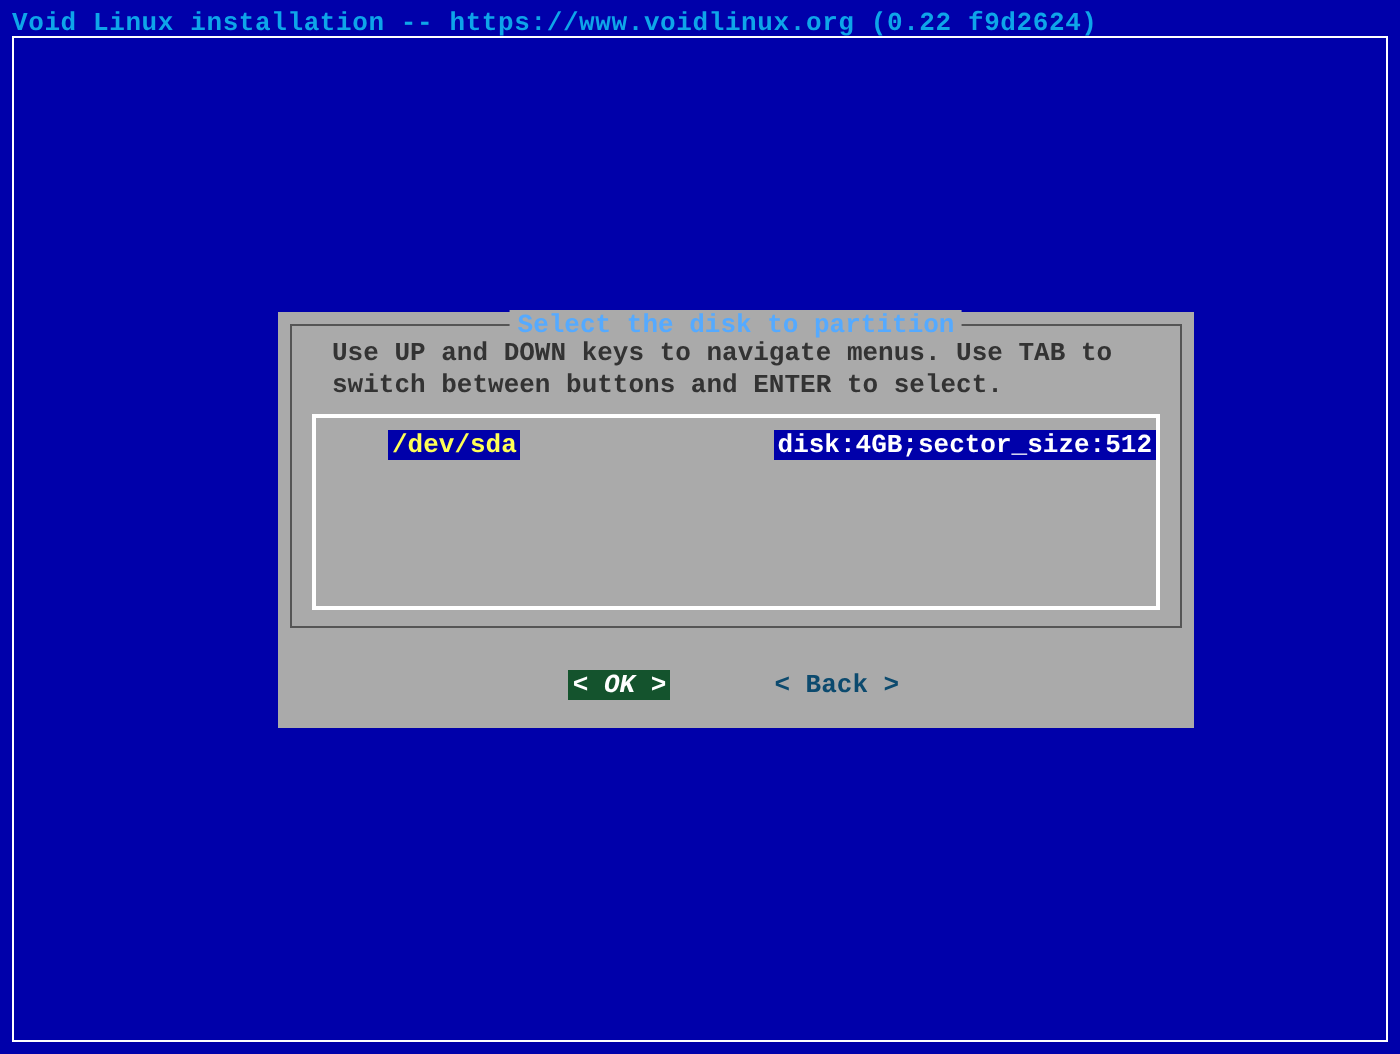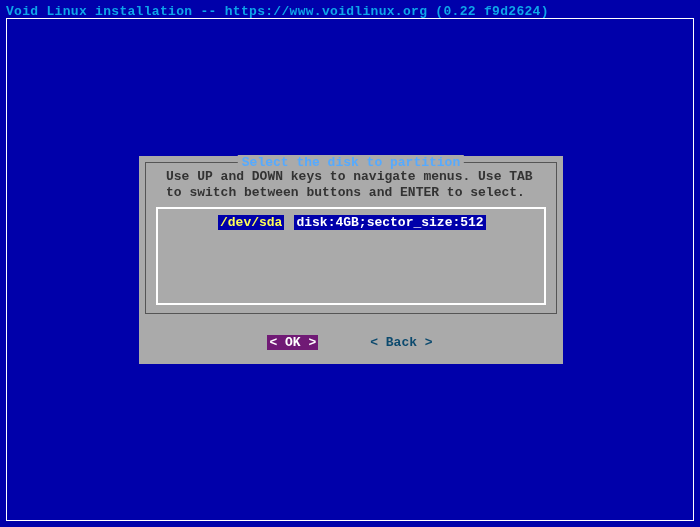--- a/index.html
+++ b/index.html
@@ -27,21 +27,21 @@
       top: 18px;
       left: 6px;
       right: 6px;
       bottom: 6px;
       border: 1px solid #ffffff;
     }
     .dialog {
       position: absolute;
       top: 156px;
       left: 139px;
-      width: 424px;
+      width: 458px;
       height: 208px;
       background: #aaaaaa;
     }
     .dialog-border {
       position: absolute;
       top: 6px;
       left: 6px;
       right: 6px;
       bottom: 50px;
       border: 1px solid #555555;
@@ -70,21 +70,22 @@
       left: 10px;
       right: 10px;
       bottom: 8px;
       border: 2px solid #ffffff;
       background: #aaaaaa;
       padding-top: 6px;
     }
     .list-item {
       display: flex;
       gap: 10px;
-      padding-left: 60px;
+      padding-left: 36px;
+      justify-content: space-between;
     }
     .list-item-device {
       background: #0000aa;
       color: #ffff55;
       padding: 0 2px;
     }
     .list-item-info {
       background: #0000aa;
       color: #ffffff;
       padding: 0 2px;
@@ -101,22 +102,23 @@
     }
     .btn {
       font-family: inherit;
       font-weight: bold;
       font-size: 13px;
       border: none;
       cursor: pointer;
       padding: 0 2px;
     }
     .btn-ok {
-      background: #701a75;
+      background: #14532d;
       color: #ffffff;
+      font-style: italic;
     }
     .btn-back {
       background: transparent;
       color: #0c4a6e;
     }
   </style>
 </head>
 <body>
 
 <div class="titlebar">Void Linux installation -- https://www.voidlinux.org (0.22 f9d2624)</div>

